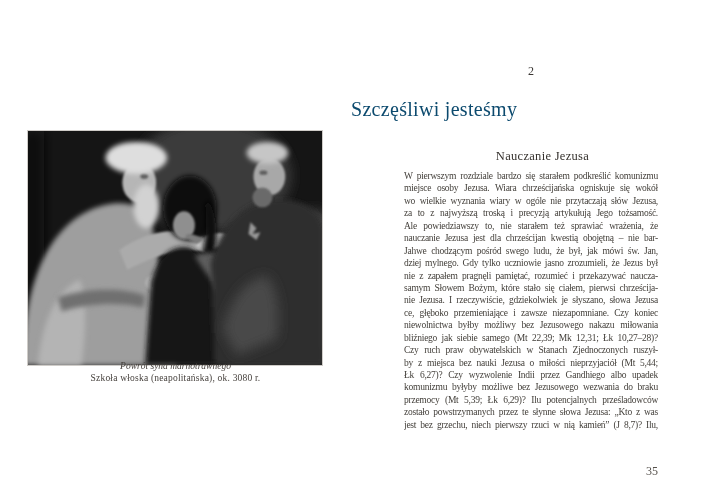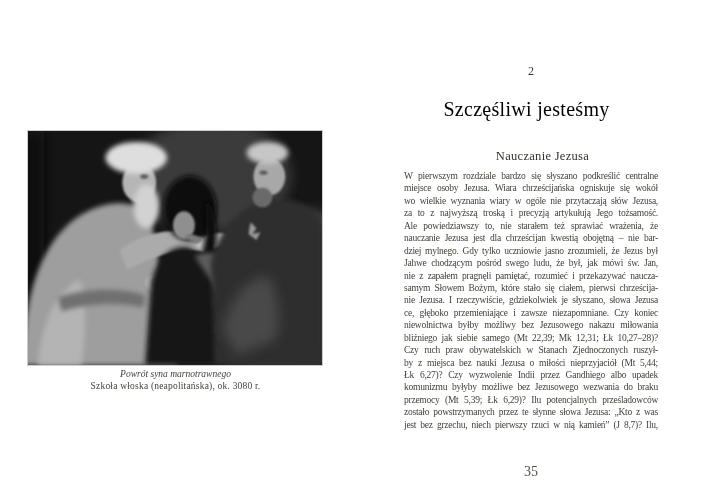--- a/index.html
+++ b/index.html
@@ -12,47 +12,47 @@
   .page-left{left:0;}
   .page-right{left:351px;}
 
   
   .painting{
     position:absolute;left:27px;top:130px;width:296px;height:236px;
     border:1px solid #cfccc8;box-sizing:border-box;background:#161616;
   }
   .painting svg{display:block;width:100%;height:100%;}
   .caption{
-    position:absolute;left:0;top:368px;width:351px;text-align:center;
+    position:absolute;left:0;top:360px;width:351px;text-align:center;
     color:#46413d;
   }
   .caption-title{font-style:italic;font-size:9.5px;line-height:12px;}
   .caption-credit{font-size:9.5px;line-height:13px;letter-spacing:0.2px;}
 
   
   .col{position:absolute;left:53px;width:254px;text-align:center;}
   .chapter-number{top:64px;font-size:12px;color:#3a3633;}
   .chapter-title{
-    position:absolute;top:98px;left:0;width:351px;margin:0;text-align:center;
-    font-size:20px;font-weight:normal;letter-spacing:0.3px;color:#000000;
+    position:absolute;top:98px;left:0;width:351px;margin:0;text-align:left;
+    font-size:20px;font-weight:normal;letter-spacing:0.3px;color:#0c4a6e;
   }
   .chapter-subtitle{
     position:absolute;top:133px;left:0;width:351px;margin:16px;text-align:center;
     font-size:12.5px;font-weight:normal;letter-spacing:0.3px;color:#35312d;
   }
   .body-text{
     position:absolute;left:53px;top:170px;width:254px;color:#44403b;
   }
   .body-line{
     height:12.45px;line-height:12.45px;font-size:9.5px;
     letter-spacing:-0.25px;word-spacing:-0.5px;
     text-align:justify;text-align-last:justify;
     overflow:hidden;white-space:nowrap;
   }
-  .page-number{top:464px;font-size:14px;color:#55504b;}
+  .page-number{top:464px;font-size:12px;color:#55504b;text-align:right;}
 </style>
 </head>
 <body>
 
 <div class="spread">
 
   <div class="page page-left">
 
     <div class="painting">
       <svg viewBox="0 0 296 236" preserveAspectRatio="none">
@@ -118,28 +118,28 @@
 
   <div class="page page-right">
 
     <div class="col chapter-number" style="position:absolute">2</div>
 
     <h1 class="chapter-title">Szczęśliwi jesteśmy</h1>
 
     <h2 class="chapter-subtitle">Nauczanie Jezusa</h2>
 
     <div class="body-text">
-        <div class="body-line">W pierwszym rozdziale bardzo się słyszano podkreślić centralne</div>
+        <div class="body-line">W pierwszym rozdziale bardzo się starałem podkreślić komunizmu</div>
         <div class="body-line">miejsce osoby Jezusa. Wiara chrześcijańska ogniskuje się wokół</div>
         <div class="body-line">wo wielkie wyznania wiary w ogóle nie przytaczają słów Jezusa,</div>
         <div class="body-line">za to z najwyższą troską i precyzją artykułują Jego tożsamość.</div>
         <div class="body-line">Ale powiedziawszy to, nie starałem też sprawiać wrażenia, że</div>
         <div class="body-line">nauczanie Jezusa jest dla chrześcijan kwestią obojętną – nie bar-</div>
+        <div class="body-line">Jahwe chodzącym pośród swego ludu, że był, jak mówi św. Jan,</div>
         <div class="body-line">dziej mylnego. Gdy tylko uczniowie jasno zrozumieli, że Jezus był</div>
-        <div class="body-line">Jahwe chodzącym pośród swego ludu, że był, jak mówi św. Jan,</div>
         <div class="body-line">nie z zapałem pragnęli pamiętać, rozumieć i przekazywać naucza-</div>
         <div class="body-line">samym Słowem Bożym, które stało się ciałem, pierwsi chrześcija-</div>
         <div class="body-line">nie Jezusa. I rzeczywiście, gdziekolwiek je słyszano, słowa Jezusa</div>
         <div class="body-line">ce, głęboko przemieniające i zawsze niezapomniane. Czy koniec</div>
         <div class="body-line">niewolnictwa byłby możliwy bez Jezusowego nakazu miłowania</div>
         <div class="body-line">bliźniego jak siebie samego (Mt 22,39; Mk 12,31; Łk 10,27–28)?</div>
         <div class="body-line">Czy ruch praw obywatelskich w Stanach Zjednoczonych ruszył-</div>
         <div class="body-line">by z miejsca bez nauki Jezusa o miłości nieprzyjaciół (Mt 5,44;</div>
         <div class="body-line">Łk 6,27)? Czy wyzwolenie Indii przez Gandhiego albo upadek</div>
         <div class="body-line">komunizmu byłyby możliwe bez Jezusowego wezwania do braku</div>

